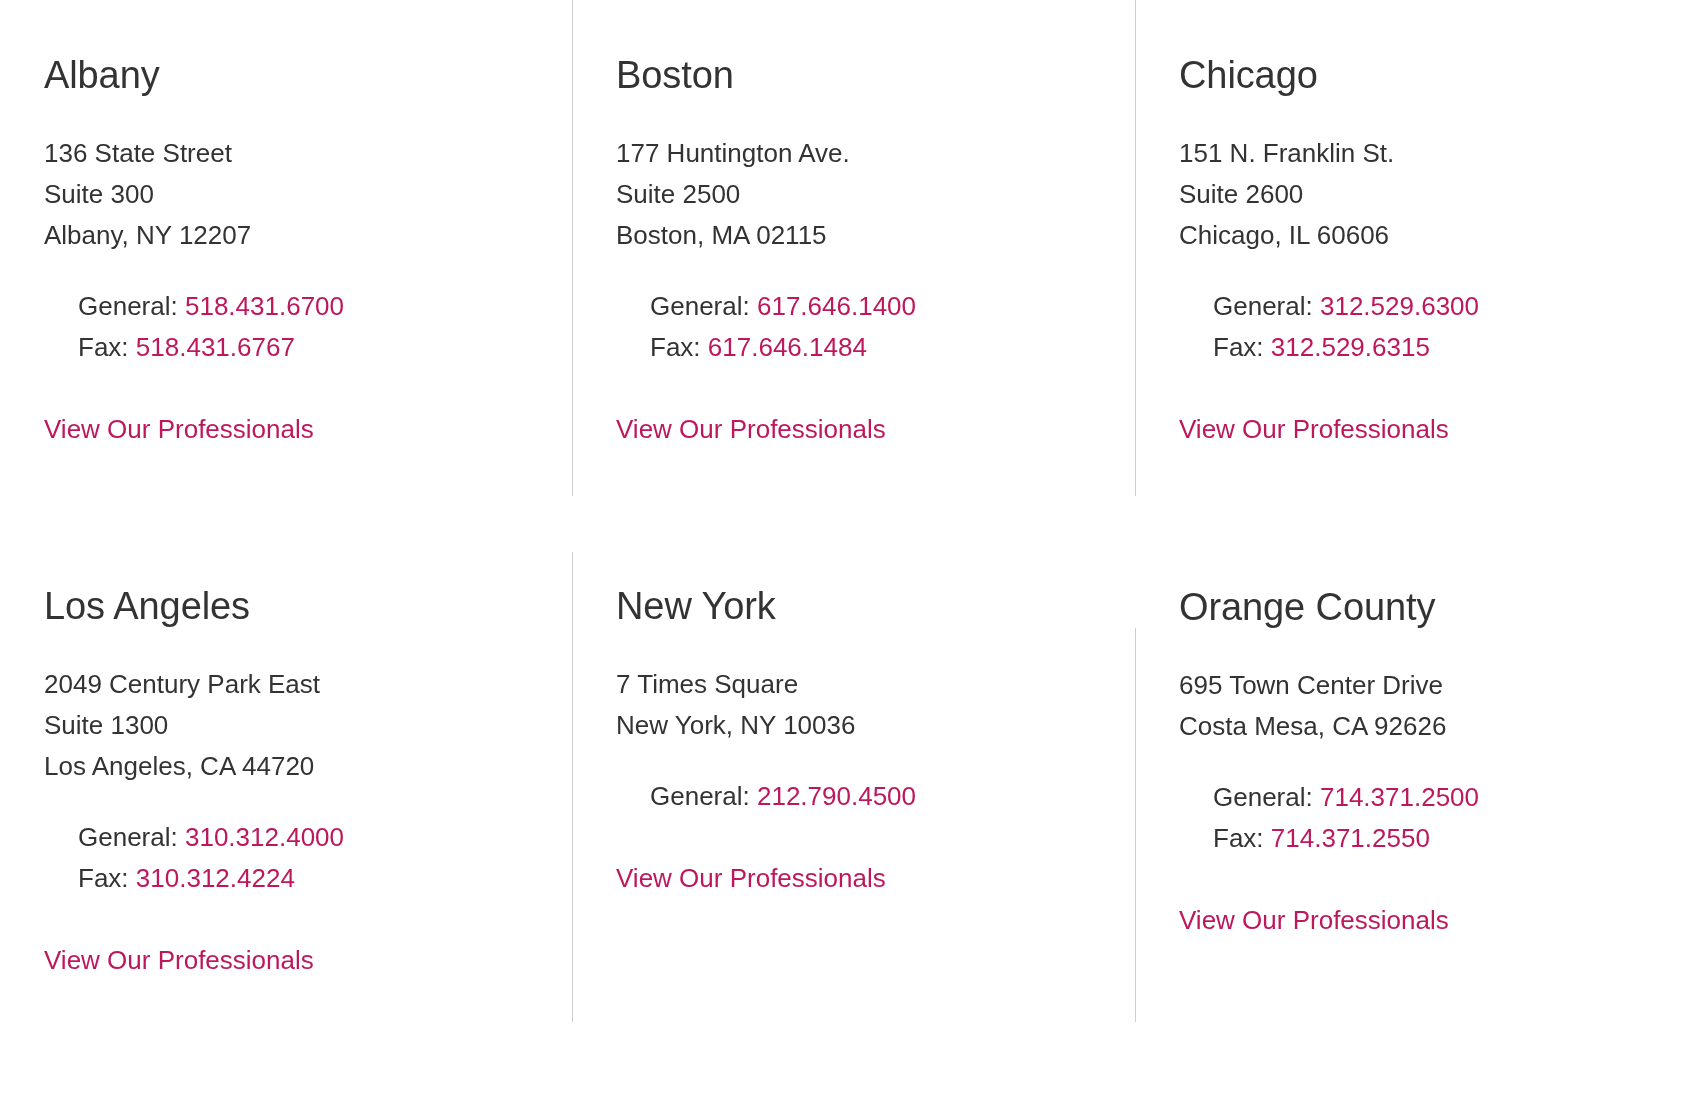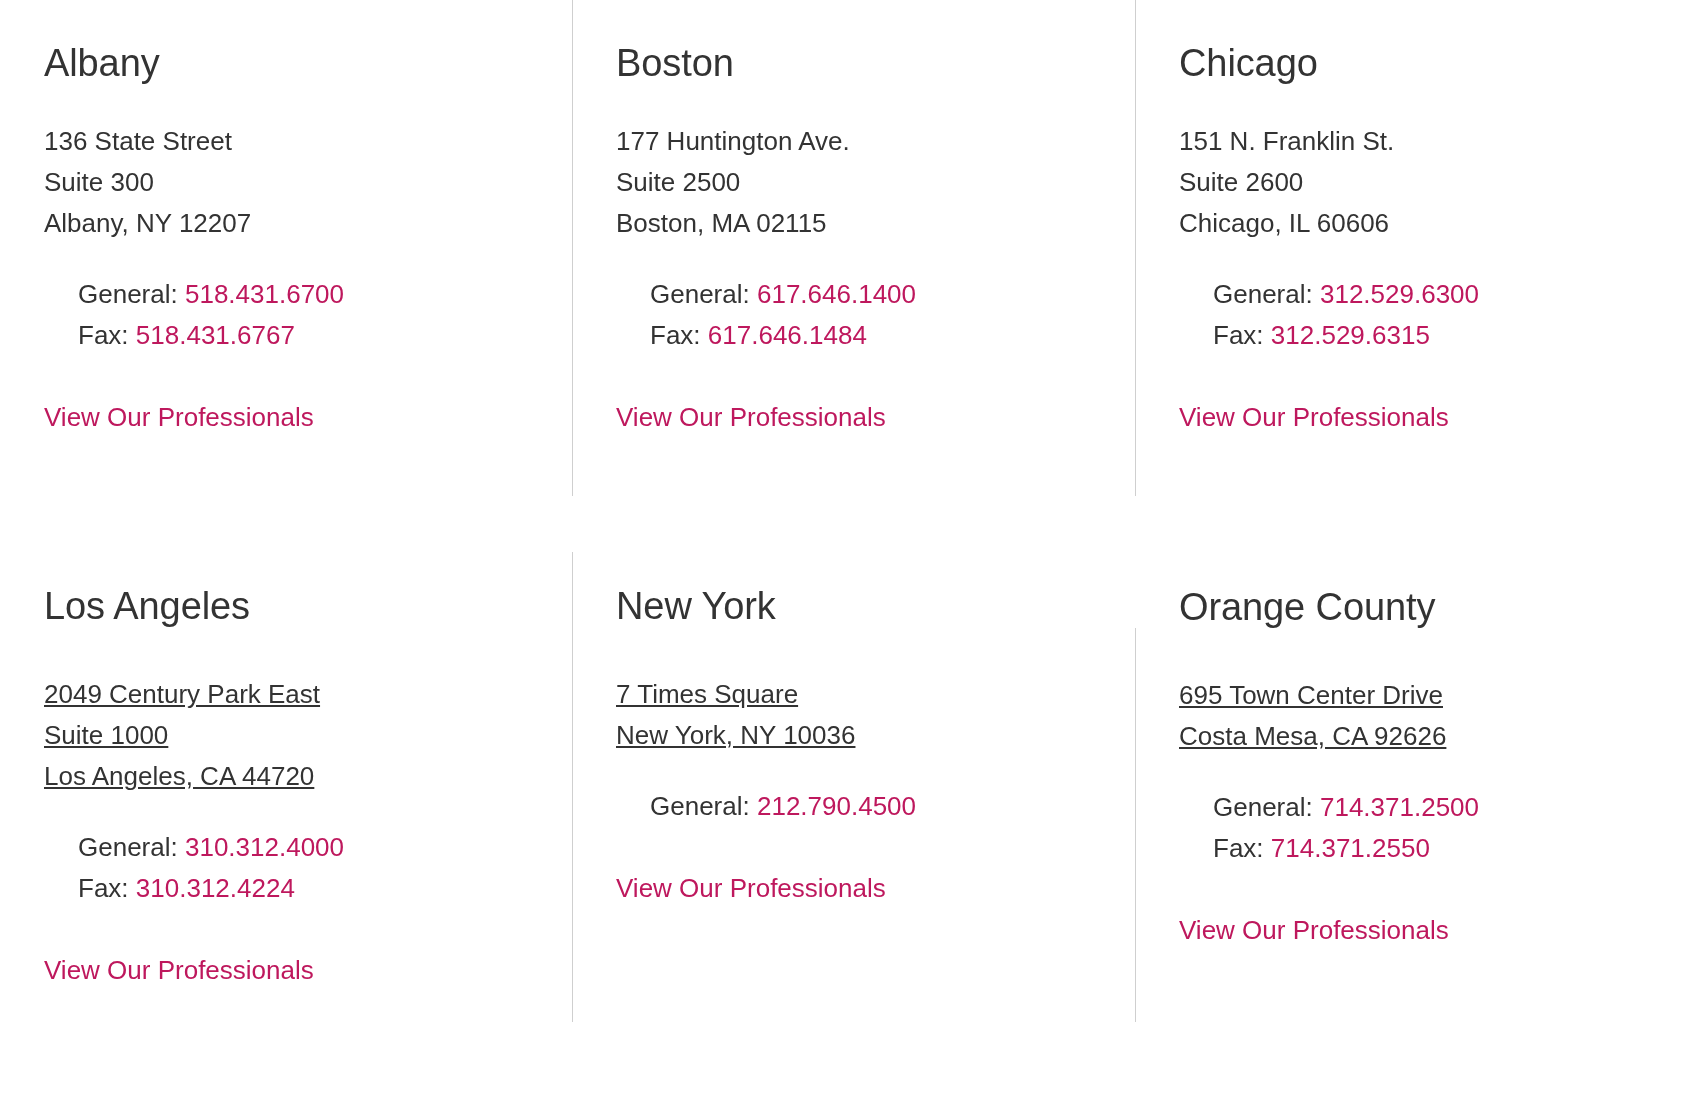--- a/index.html
+++ b/index.html
@@ -88,27 +88,27 @@
     font-size: 26px;
     line-height: 41px;
     color: #be185d;
     text-decoration: none;
     white-space: nowrap;
     cursor: pointer;
     display: inline-block;
   }
 
   
-  .row-top .card-inner { padding-top: 40px; }
+  .row-top .card-inner { padding-top: 52px; }
   .row-top .address-block { margin-top: 35px; }
   .row-top .contact-block { margin-top: 30px; }
   .row-top .link-block    { margin-top: 41px; }
 
   .row-bottom .card-inner { padding-top: 31px; }
-  .row-bottom .address-block { margin-top: 45px; text-decoration: underline; }
+  .row-bottom .address-block { margin-top: 35px; }
   .row-bottom .contact-block { margin-top: 30px; }
   .row-bottom .link-block    { margin-top: 41px; }
 
   
   .row-bottom .col-3 .card-inner { padding-top: 32px; }
 </style>
 </head>
 <body>
 
 <div class="locations-grid">
@@ -173,21 +173,21 @@
 
   </div>
 
   <div class="row row-bottom">
 
     <div class="office-card col-1">
       <div class="card-inner">
         <h2 class="office-name">Los Angeles</h2>
         <div class="address-block">
           <div class="address-line">2049 Century Park East</div>
-          <div class="address-line">Suite 1000</div>
+          <div class="address-line">Suite 1300</div>
           <div class="address-line">Los Angeles, CA 44720</div>
         </div>
         <div class="contact-block">
           <div class="contact-line"><span class="contact-label">General:</span> <a class="contact-value">310.312.4000</a></div>
           <div class="contact-line"><span class="contact-label">Fax:</span> <a class="contact-value">310.312.4224</a></div>
         </div>
         <div class="link-block">
           <a class="pro-link">View Our Professionals</a>
         </div>
       </div>

